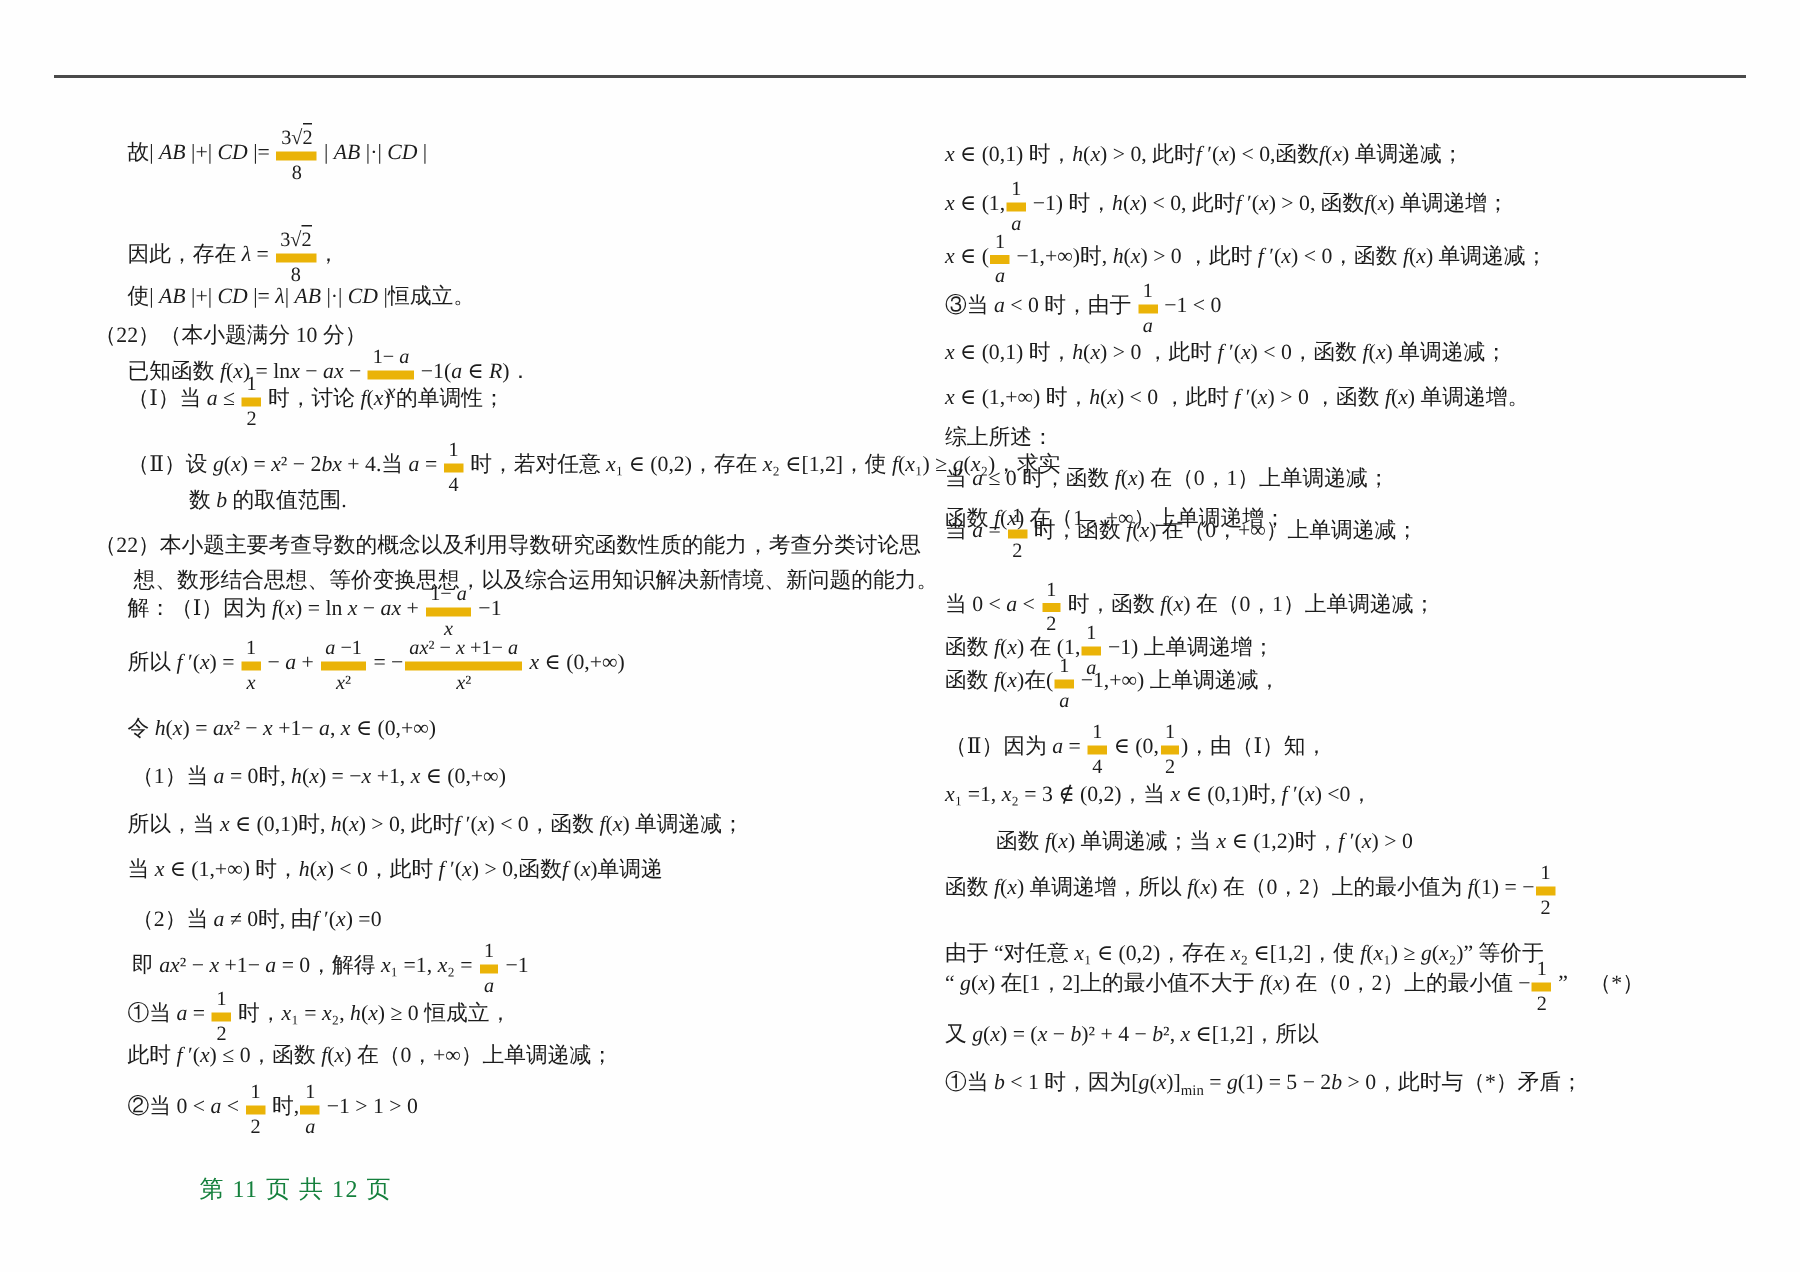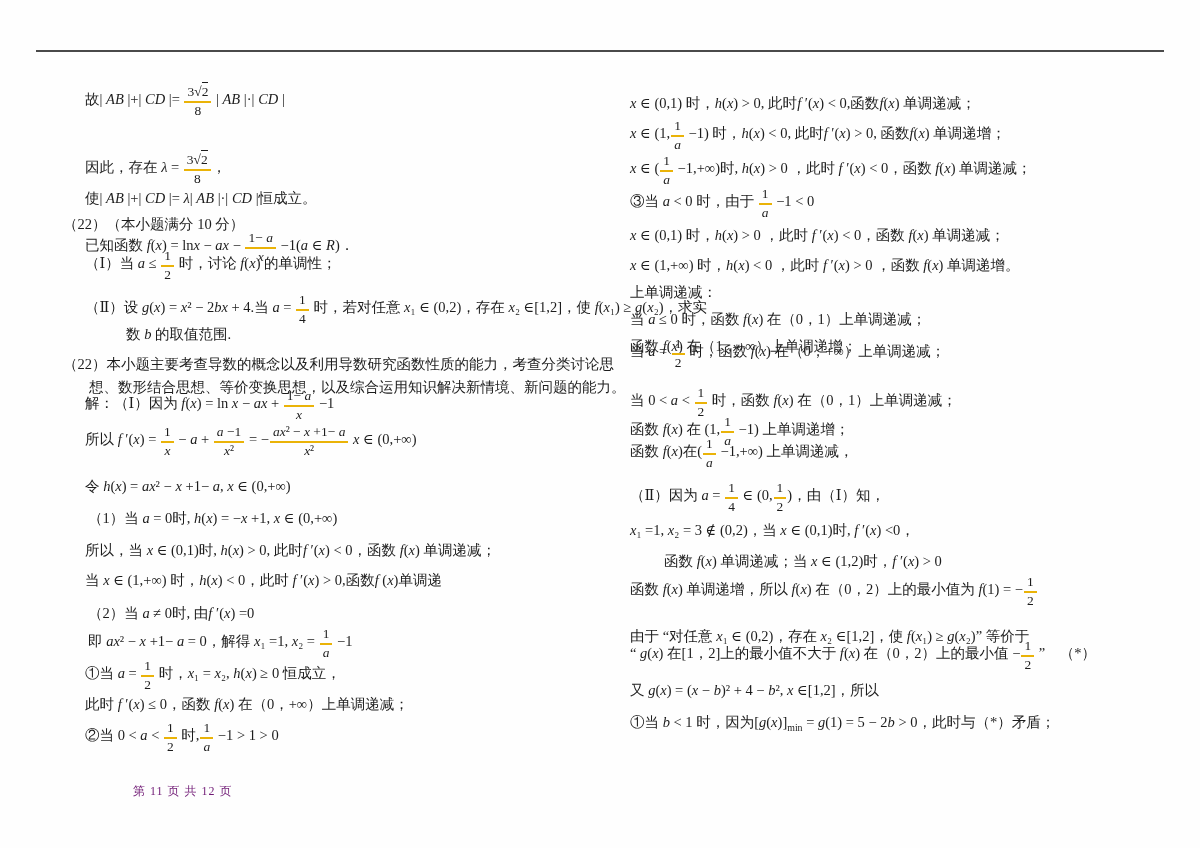--- a/index.html
+++ b/index.html
@@ -18,26 +18,26 @@
   }
   .para{
     position:absolute;width:552px;line-height:1.62;
     padding-left:26px;text-indent:-26px;white-space:normal;
   }
   .it{font-style:italic;}
   .frac{
     display:inline-block;vertical-align:middle;text-align:center;
     font-size:0.93em;line-height:1.15;margin:0 1px;
   }
-  .frac .num{display:block;border-bottom:2px solid #eab308;padding:0 3px 1px 3px;}
+  .frac .num{display:block;border-bottom:6px solid #eab308;padding:0 3px 1px 3px;}
   .frac .den{display:block;padding:0 3px;}
   .rad{border-top:1px solid #1c1c1c;padding-top:1px;}
   sub{font-size:0.68em;}
   .footer{
-    position:absolute;left:133px;top:783px;font-size:12px;color:#701a75;
+    position:absolute;left:133px;top:783px;font-size:16px;color:#15803d;
     white-space:nowrap;letter-spacing:1px;
   }
 </style>
 </head>
 <body>
 
 <div class="rule"></div>
 
 <div>
   <div class="line" style="top:84px;left:85px">故| <span class="it">AB</span> |+| <span class="it">CD</span> |= <span class="frac"><span class="num">3√<span class="rad">2</span></span><span class="den">8</span></span> | <span class="it">AB</span> |·| <span class="it">CD</span> |</div>
@@ -62,21 +62,21 @@
   <div class="line" style="top:720px;left:85px">②当 0 &lt; <span class="it">a</span> &lt; <span class="frac"><span class="num">1</span><span class="den">2</span></span> 时,<span class="frac"><span class="num">1</span><span class="den"><span class="it">a</span></span></span> −1 &gt; 1 &gt; 0</div>
 </div>
 
 <div>
   <div class="line" style="top:93px;left:630px"><span class="it">x</span> ∈ (0,1) 时，<span class="it">h</span>(<span class="it">x</span>) &gt; 0, 此时<span class="it">f</span> ′(<span class="it">x</span>) &lt; 0,函数<span class="it">f</span>(<span class="it">x</span>) 单调递减；</div>
   <div class="line" style="top:118px;left:630px"><span class="it">x</span> ∈ (1,<span class="frac"><span class="num">1</span><span class="den"><span class="it">a</span></span></span> −1) 时，<span class="it">h</span>(<span class="it">x</span>) &lt; 0, 此时<span class="it">f</span> ′(<span class="it">x</span>) &gt; 0, 函数<span class="it">f</span>(<span class="it">x</span>) 单调递增；</div>
   <div class="line" style="top:153px;left:630px"><span class="it">x</span> ∈ (<span class="frac"><span class="num">1</span><span class="den"><span class="it">a</span></span></span> −1,+∞)时, <span class="it">h</span>(<span class="it">x</span>) &gt; 0 ，此时 <span class="it">f</span> ′(<span class="it">x</span>) &lt; 0，函数 <span class="it">f</span>(<span class="it">x</span>) 单调递减；</div>
   <div class="line" style="top:186px;left:630px">③当 <span class="it">a</span> &lt; 0 时，由于 <span class="frac"><span class="num">1</span><span class="den"><span class="it">a</span></span></span> −1 &lt; 0</div>
   <div class="line" style="top:225px;left:630px"><span class="it">x</span> ∈ (0,1) 时，<span class="it">h</span>(<span class="it">x</span>) &gt; 0 ，此时 <span class="it">f</span> ′(<span class="it">x</span>) &lt; 0，函数 <span class="it">f</span>(<span class="it">x</span>) 单调递减；</div>
   <div class="line" style="top:255px;left:630px"><span class="it">x</span> ∈ (1,+∞) 时，<span class="it">h</span>(<span class="it">x</span>) &lt; 0 ，此时 <span class="it">f</span> ′(<span class="it">x</span>) &gt; 0 ，函数 <span class="it">f</span>(<span class="it">x</span>) 单调递增。</div>
-  <div class="line" style="top:282px;left:630px">上单调递减：</div>
+  <div class="line" style="top:282px;left:630px">综上所述：</div>
   <div class="line" style="top:309px;left:630px">当 <span class="it">a</span> ≤ 0 时，函数 <span class="it">f</span>(<span class="it">x</span>) 在（0，1）上单调递减；</div>
   <div class="line" style="top:336px;left:630px">函数 <span class="it">f</span>(<span class="it">x</span>) 在（1，+∞）上单调递增；</div>
   <div class="line" style="top:336px;left:630px">当 <span class="it">a</span> = <span class="frac"><span class="num">1</span><span class="den">2</span></span> 时，函数 <span class="it">f</span>(<span class="it">x</span>) 在（0，+∞）上单调递减；</div>
   <div class="line" style="top:385px;left:630px">当 0 &lt; <span class="it">a</span> &lt; <span class="frac"><span class="num">1</span><span class="den">2</span></span> 时，函数 <span class="it">f</span>(<span class="it">x</span>) 在（0，1）上单调递减；</div>
   <div class="line" style="top:414px;left:630px">函数 <span class="it">f</span>(<span class="it">x</span>) 在 (1,<span class="frac"><span class="num">1</span><span class="den"><span class="it">a</span></span></span> −1) 上单调递增；</div>
   <div class="line" style="top:436px;left:630px">函数 <span class="it">f</span>(<span class="it">x</span>)在(<span class="frac"><span class="num">1</span><span class="den"><span class="it">a</span></span></span> −1,+∞) 上单调递减，</div>
   <div class="line" style="top:480px;left:630px">（Ⅱ）因为 <span class="it">a</span> = <span class="frac"><span class="num">1</span><span class="den">4</span></span> ∈ (0,<span class="frac"><span class="num">1</span><span class="den">2</span></span>)，由（Ⅰ）知，</div>
   <div class="line" style="top:520px;left:630px"><span class="it">x</span>₁ =1, <span class="it">x</span>₂ = 3 ∉ (0,2)，当 <span class="it">x</span> ∈ (0,1)时, <span class="it">f</span> ′(<span class="it">x</span>) &lt;0，</div>
   <div class="line" style="top:551px;left:664px">函数 <span class="it">f</span>(<span class="it">x</span>) 单调递减；当 <span class="it">x</span> ∈ (1,2)时，<span class="it">f</span> ′(<span class="it">x</span>) &gt; 0</div>
   <div class="line" style="top:574px;left:630px">函数 <span class="it">f</span>(<span class="it">x</span>) 单调递增，所以 <span class="it">f</span>(<span class="it">x</span>) 在（0，2）上的最小值为 <span class="it">f</span>(1) = −<span class="frac"><span class="num">1</span><span class="den">2</span></span></div>

